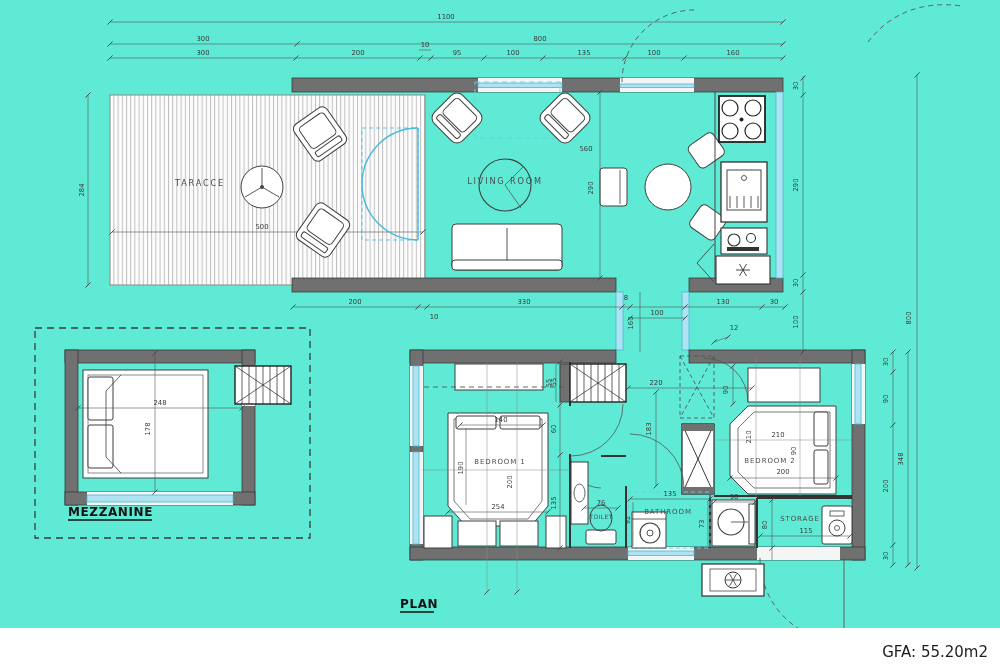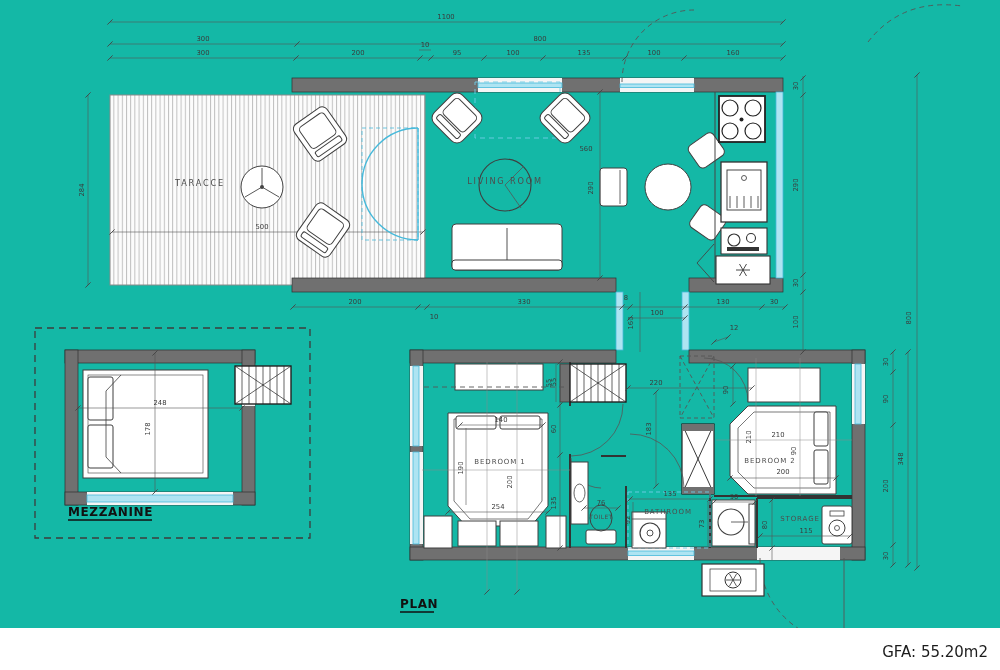--- a/index.html
+++ b/index.html
@@ -1,16 +1,16 @@
 <!DOCTYPE html>
 <html><head>
 <meta charset="utf-8">
 <style>
   html,body{margin:0;padding:0;background:#e9e9e9;}
-  #stage{position:relative;width:1000px;height:670px;background:#14b8a6;overflow:hidden;}
+  #stage{position:relative;width:1000px;height:670px;background:#5eead4;overflow:hidden;}
   svg{display:block}
   svg text{font-family:"DejaVu Sans","Liberation Sans",sans-serif;fill:#3b3b3b}
   .dim{font-size:6.8px}
   .room{font-size:8.2px;letter-spacing:1.8px;fill:#4d4d4d}
   .rsm{font-size:7px;letter-spacing:0.9px;fill:#4d4d4d}
   .tiny{font-size:6px;letter-spacing:0.4px;fill:#4d4d4d}
   .ttl{font-size:12px;font-weight:bold;fill:#111;letter-spacing:0.6px}
   .gfa{font-size:15px;fill:#1c1c1c}
   .furn{stroke:#3f3f3f;stroke-width:1;fill:#ffffff}
   .thin{stroke:#555;stroke-width:0.6;fill:none}

